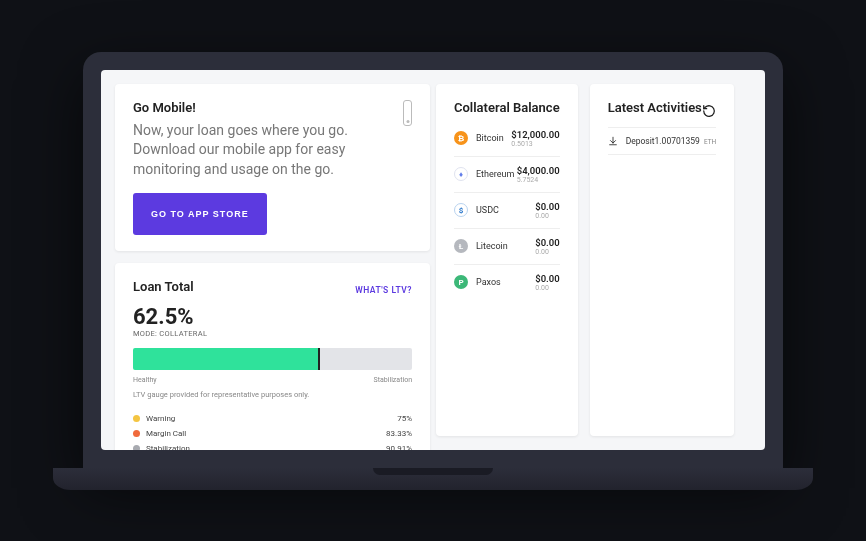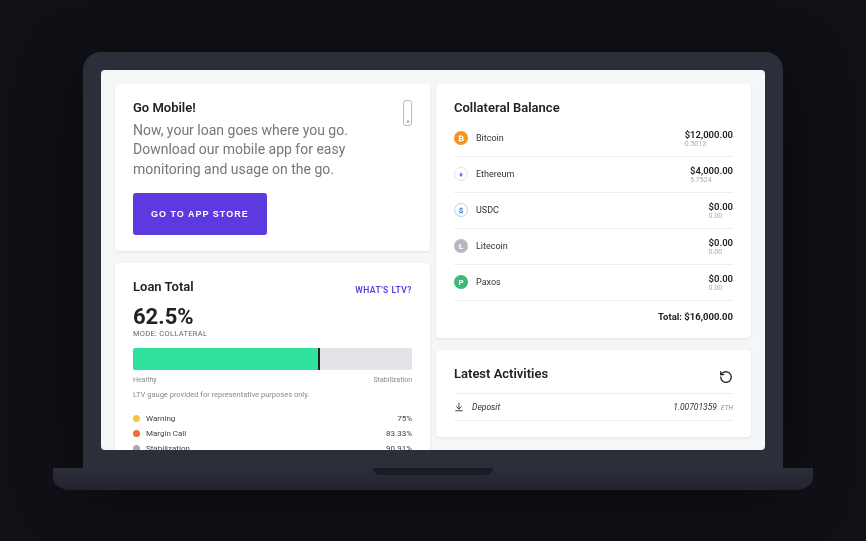--- a/index.html
+++ b/index.html
@@ -40,21 +40,21 @@
   .base::after {
     content: "";
     position: absolute;
     left: 50%; top: 0;
     width: 120px; height: 7px;
     background: #1a1b24;
     transform: translateX(-50%);
     border-radius: 0 0 8px 8px;
   }
   .col-left { flex: 1; display: flex; flex-direction: column; gap: 12px; min-width: 0; }
-  .col-right { flex: 1; display: flex; flex-direction: column; gap: 12px; min-width: 0; }
+  .col-right { flex: 1; display: flex; flex-direction: row; gap: 12px; min-width: 0; }
   .card {
     background: #fff;
     border-radius: 4px;
     box-shadow: 0 1px 3px rgba(0,0,0,0.08);
     padding: 16px 18px;
   }
   .card h3 {
     font-size: 13px;
     font-weight: 600;
     color: #222;
@@ -208,21 +208,20 @@
   }
   .refresh-icon svg { width: 100%; height: 100%; }
   .activity-row {
     display: flex;
     justify-content: space-between;
     padding: 8px 0;
     border-top: 1px solid #eee;
     border-bottom: 1px solid #eee;
     font-size: 8.5px;
     color: #333;
-    font-style: italic;
   }
   .activity-left { display: flex; align-items: center; gap: 8px; }
   .deposit-icon {
     width: 10px; height: 10px;
   }
   .deposit-icon svg { width: 100%; height: 100%; }
   .amt-unit { font-size: 6.5px; color: #888; margin-left: 2px; }
 </style>
 </head>
 <body>
@@ -341,21 +340,20 @@
             <div class="collat-left">
               <span class="coin" style="background:#3cb878">P</span>
               <span>Paxos</span>
             </div>
             <div class="collat-right">
               <div class="usd-val">$0.00</div>
               <div class="crypto-val">0.00</div>
             </div>
           </div>
 
-          <div class="collat-total">Total: $16,000.00</div>
         </div>
 
         <div class="card">
           <div class="activities-header">
             <h3>Latest Activities</h3>
             <span class="refresh-icon">
               <svg viewBox="0 0 24 24" fill="none" stroke="#222" stroke-width="2.2" stroke-linecap="round">
                 <path d="M3 12a9 9 0 1 0 3-6.7L3 8"></path>
                 <polyline points="3 3 3 8 8 8"></polyline>
               </svg>

